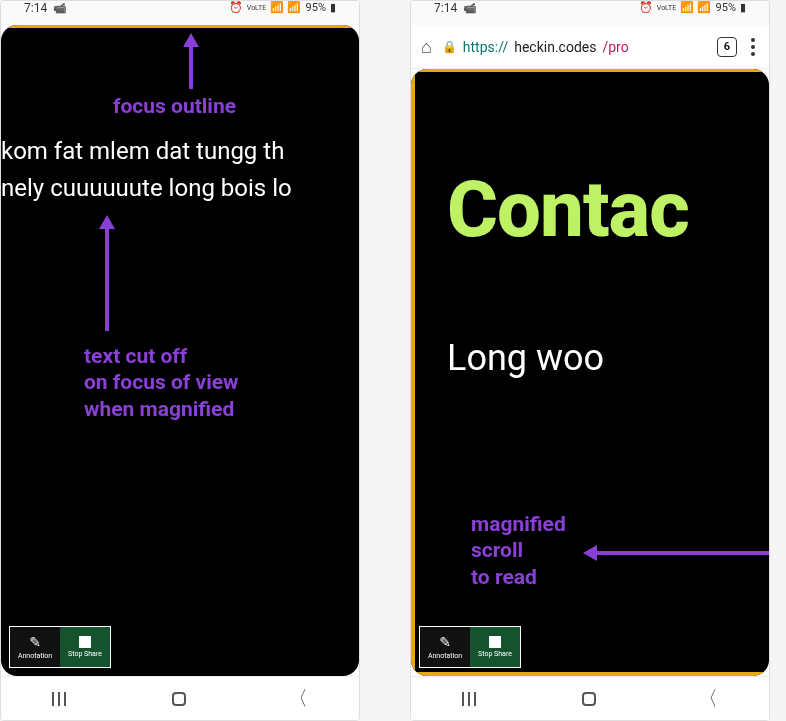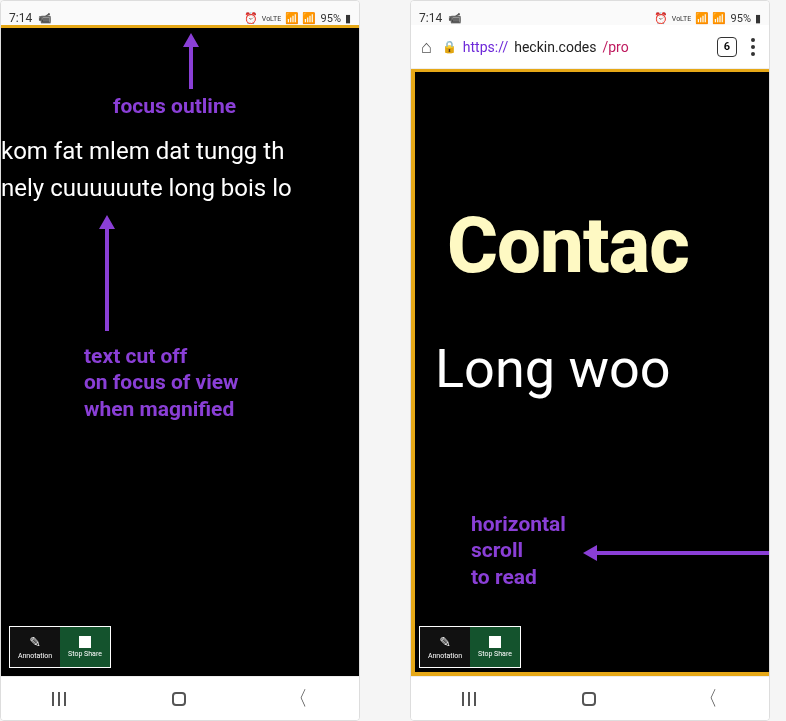--- a/index.html
+++ b/index.html
@@ -20,23 +20,23 @@
       border-radius: 4px;
       display: flex;
       flex-direction: column;
       overflow: hidden;
       position: relative;
     }
     .status-bar {
       height: 24px;
       background: #fafafa;
       display: flex;
-      align-items: flex-end;
+      align-items: flex-start;
       justify-content: space-between;
-      padding: 0 8px;
+      padding: 0 23px;
       font-size: 12px;
       color: #333;
     }
     .status-left { display: flex; align-items: center; gap: 6px; }
     .status-right { display: flex; align-items: center; gap: 4px; font-size: 11px; }
     .browser-bar {
       height: 44px;
       background: #fff;
       display: flex;
       align-items: center;
@@ -54,20 +54,21 @@
       display: flex; align-items: center; justify-content: center;
       font-size: 11px; font-weight: 600;
     }
     .menu-dots { display: flex; flex-direction: column; gap: 3px; padding: 0 4px;}
     .menu-dots span { width: 4px; height: 4px; background: #333; border-radius: 50%; }
     .content-area {
       flex: 1;
       background: #000;
       position: relative;
       overflow: hidden;
+      border-radius: 16px;
     }
     .focus-border-top {
       position: absolute;
       top: 0; left: 0; right: 0;
       height: 3px;
       background: #e6a817;
     }
     .focus-border-left {
       position: absolute;
       top: 0; left: 0; bottom: 0;
@@ -83,36 +84,35 @@
     .body-text {
       color: #fff;
       font-size: 24px;
       line-height: 1.5;
       white-space: nowrap;
       position: absolute;
     }
     .line1 { top: 108px; left: 0; }
     .line2 { top: 145px; left: 0; }
     .heading-big {
-      color: #fef9c3;
+      color: #bef264;
       font-weight: 800;
       font-size: 78px;
       position: absolute;
       top: 95px;
       left: 36px;
       white-space: nowrap;
       letter-spacing: -1px;
-      margin-top: 36px;
     }
     .subtext-big {
       color: #fff;
-      font-size: 54px;
+      font-size: 36px;
       font-weight: 400;
       position: absolute;
-      left: 24px;
+      left: 36px;
       white-space: nowrap;
     }
     .sub1 { top: 268px; }
     .sub2 { top: 378px; }
     .annotation {
       color: #8a3fd6;
       font-weight: 700;
       font-size: 21px;
       line-height: 1.25;
       position: absolute;
@@ -228,41 +228,41 @@
       <span>📶</span>
       <span>95%</span>
       <span>▮</span>
     </div>
   </div>
 
   <div class="browser-bar">
     <span class="home-icon">⌂</span>
     <div class="url-container">
       <span class="lock-icon">🔒</span>
-      <span style="color:#6d28d9">https://</span>
+      <span style="color:#0f766e">https://</span>
         <span style="color:#222">heckin.codes</span>
         <span style="color:#be185d">/pro</span>
     </div>
     <div class="tab-count">6</div>
     <div class="menu-dots">
         <span></span>
         <span></span>
         <span></span>
       </div>
   </div>
 
   <div class="content-area">
     <div class="focus-border-top"></div>
     <div class="focus-border-left"></div>
     <div class="focus-border-bottom"></div>
 
     <div class="heading-big">Contac</div>
     <div class="subtext-big sub1">Long woo</div>
 
-    <div class="annotation" style="top:442px; left:60px; white-space:pre-line;">horizontal
+    <div class="annotation" style="top:442px; left:60px; white-space:pre-line;">magnified
 scroll
 to read</div>
 
     <svg class="arrow-left-svg" style="top:472px; left:170px;" width="190" height="24" viewBox="0 0 190 24">
       <path d="M2 12 L16 4 L16 10 L188 10 L188 14 L16 14 L16 20 Z" fill="#8a3fd6"></path>
     </svg>
 
     <div class="toolbar-bottom">
       <div class="tool-btn annotate">
         <span class="tool-icon">✎</span>

